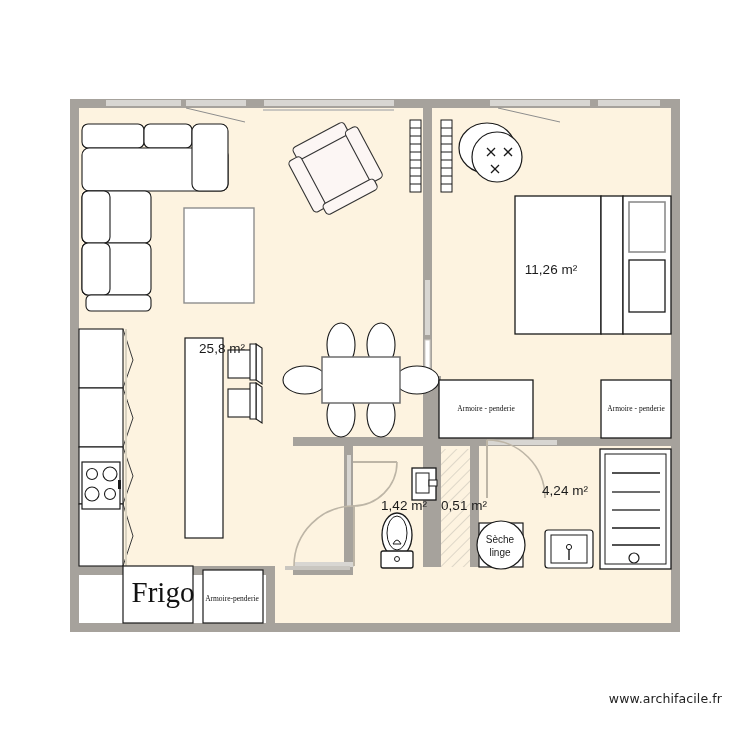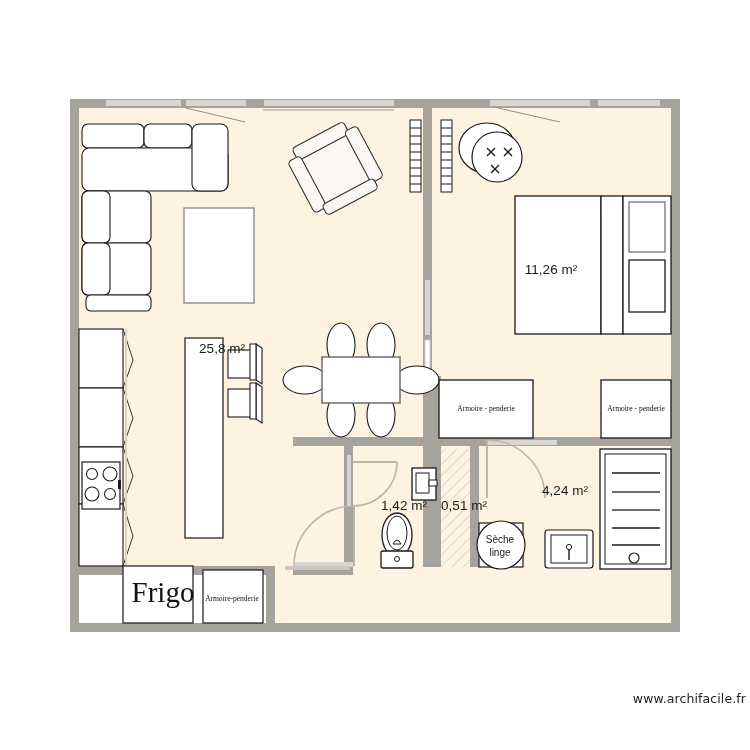--- a/index.html
+++ b/index.html
@@ -23,21 +23,21 @@
   }
   #plan-svg {
     position: absolute;
     left: 0; top: 0;
     width: 750px;
     height: 750px;
     display: block;
   }
   .watermark {
     position: absolute;
-    right: 4px;
+    right: 28px;
     bottom: 44px;
     font-family: "DejaVu Sans", sans-serif;
     font-size: 12.5px;
     color: #222222;
     letter-spacing: 0.1px;
     white-space: nowrap;
     margin-left: 28px;
   }
   text {
     font-family: "Liberation Sans", sans-serif;

